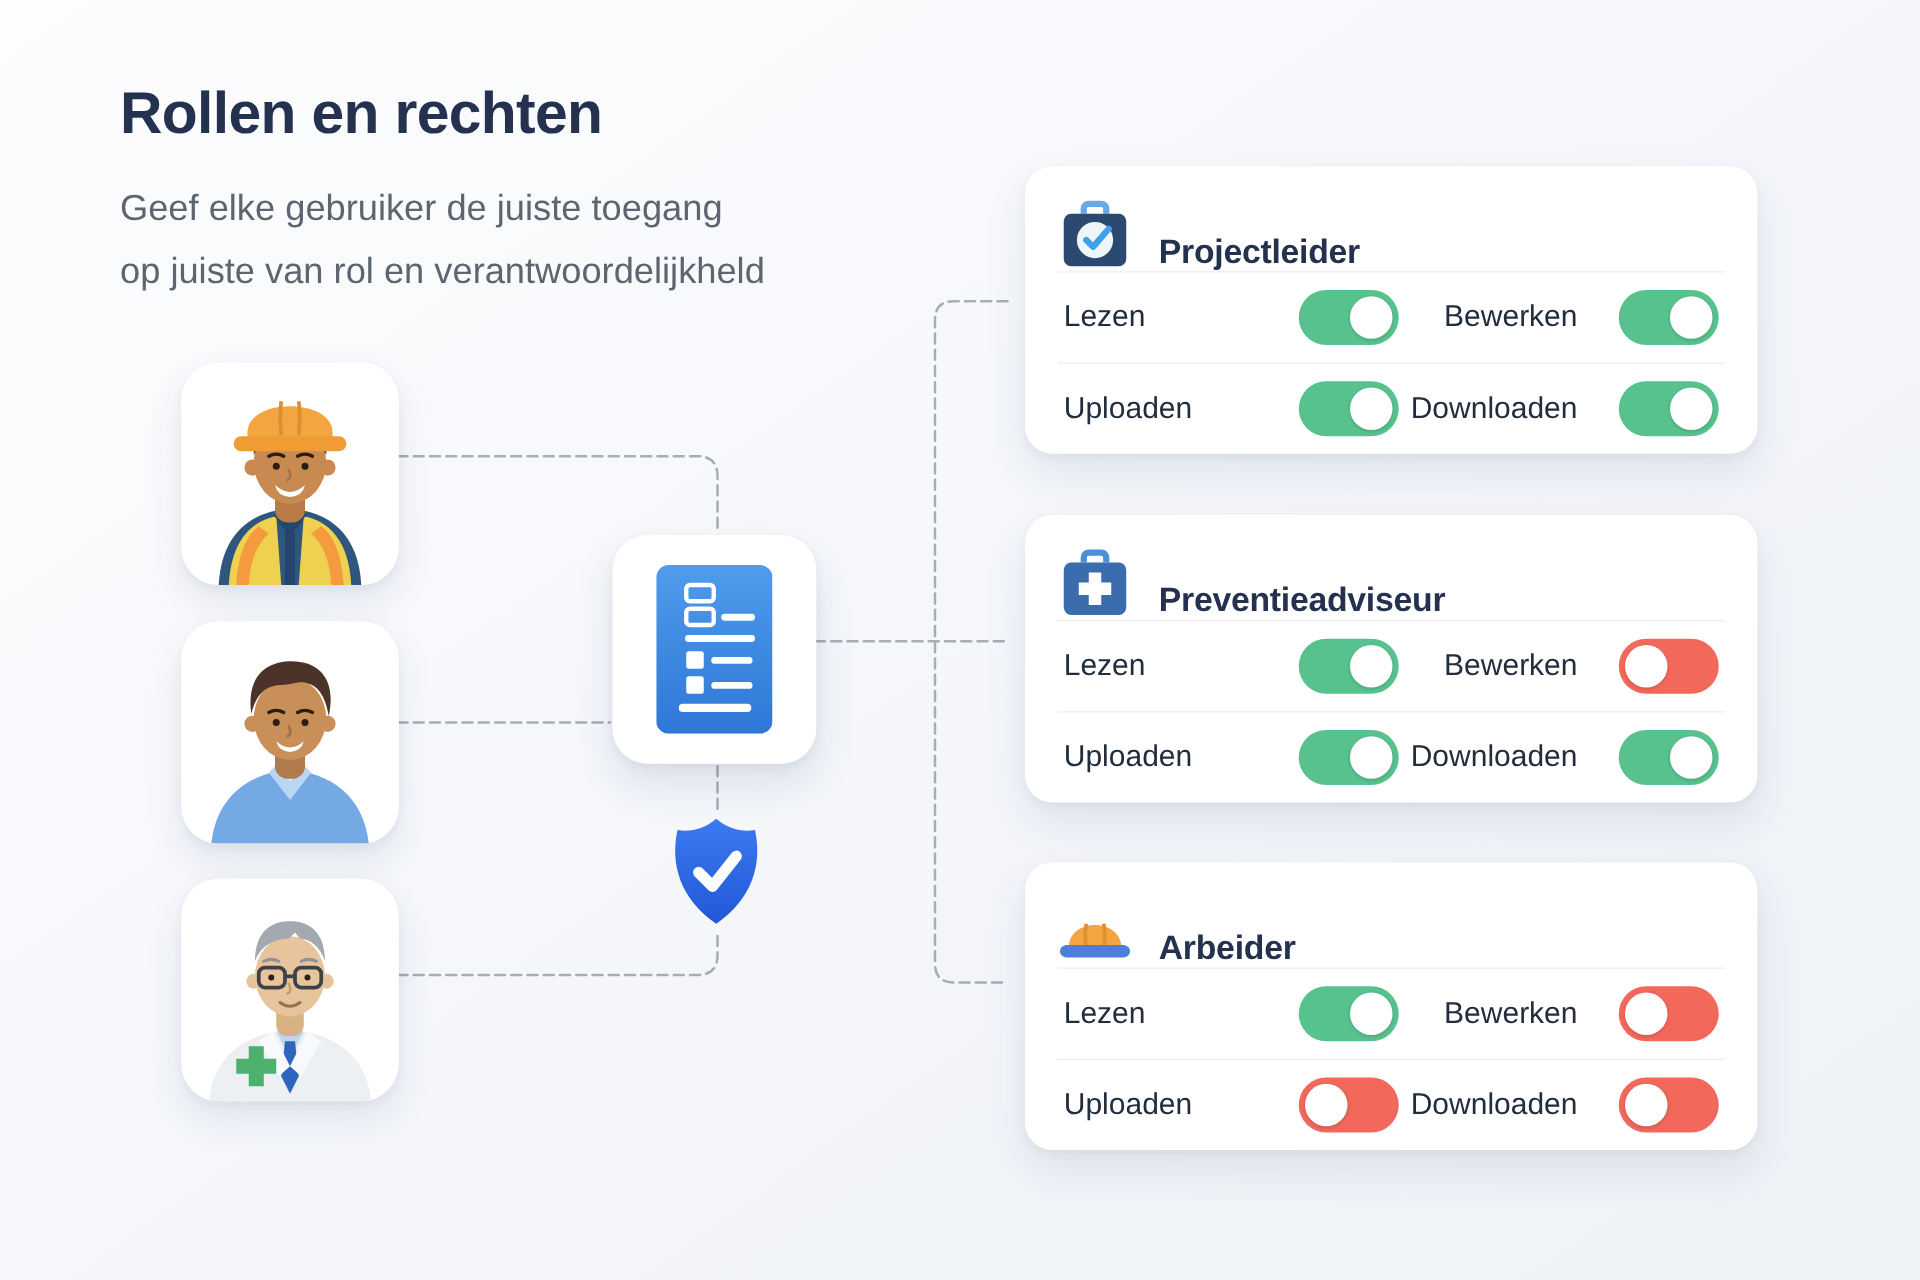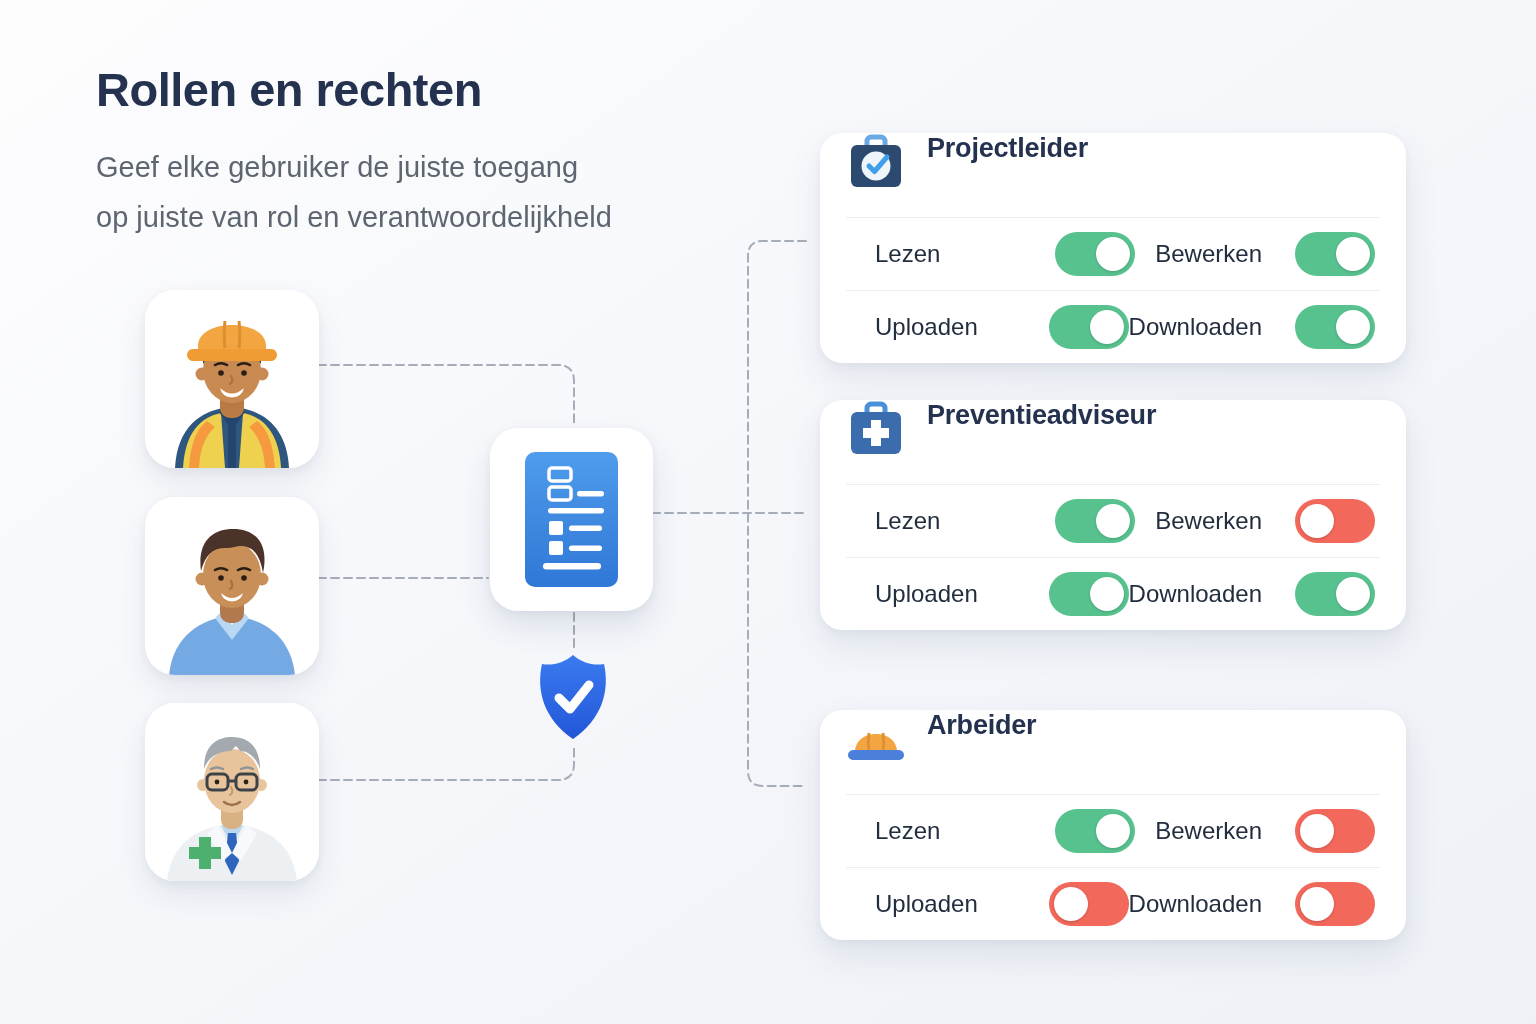--- a/index.html
+++ b/index.html
@@ -41,26 +41,26 @@
   }
   .doc-card svg{display:block;}
   .shield{position:absolute;left:532px;top:651px;z-index:1;}
 
   
   .role-card{
     position:absolute;left:820px;width:586px;height:230px;z-index:1;
     background:#fff;border-radius:22px;
     box-shadow:0 16px 34px rgba(45,65,105,.10),0 3px 8px rgba(45,65,105,.05);
   }
-  .role-header{display:flex;align-items:flex-start;height:84px;padding:0 27px;}
+  .role-header{display:flex;align-items:flex-end;height:84px;padding:0 27px;}
   .role-header .role-icon{width:58px;height:58px;flex:0 0 58px;display:flex;align-items:center;justify-content:center;}
   .role-header .role-icon svg{display:block;}
   .role-title{margin-left:22px;font-size:27px;font-weight:700;color:var(--title-navy);letter-spacing:-.2px;}
   .divider{height:1px;background:#eceef2;margin:0 26px;}
-  .perm-row{display:flex;align-items:center;height:72px;padding:0 31px;margin-left:24px;}
+  .perm-row{display:flex;align-items:center;height:72px;padding:0 31px;}
   .perm-cell{display:flex;align-items:center;justify-content:space-between;width:268px;}
   .perm-cell.right{width:248px;margin-left:auto;justify-content:flex-end;gap:33px;}
   .perm-label{font-size:24px;font-weight:500;color:#222d3e;}
 
   
   .toggle{position:relative;display:inline-block;width:80px;height:44px;border-radius:22px;flex:0 0 80px;cursor:pointer;}
   .toggle .knob{
     position:absolute;top:5px;width:34px;height:34px;border-radius:50%;background:#fff;
     box-shadow:0 1px 3px rgba(0,0,0,.18);
   }
@@ -234,21 +234,21 @@
       </div>
       <div class="perm-cell right">
         <span class="perm-label">Downloaden</span>
         <span class="toggle on">
             <span class="knob"></span>
           </span>
       </div>
     </div>
   </section>
 
-  <section class="role-card" style="top:400px">
+  <section class="role-card" style="top:412px">
     <div class="role-header">
       <span class="role-icon">
         <svg width="58" height="58" viewBox="0 0 58 58">
           <path d="M20 12 V8 C20 5.8 21.8 4 24 4 H34 C36.2 4 38 5.8 38 8 V12" fill="none" stroke="#4a90d9" stroke-width="5"></path>
           <rect x="4" y="12" width="50" height="42" rx="6" fill="#3a6cae"></rect>
           <path d="M24 20 h10 v8 h8 v10 h-8 v8 h-10 v-8 h-8 v-10 h8 Z" fill="#ffffff"></path>
         </svg>
       </span>
       <h2 class="role-title">Preventieadviseur</h2>
     </div>
@@ -277,21 +277,21 @@
       </div>
       <div class="perm-cell right">
         <span class="perm-label">Downloaden</span>
         <span class="toggle on">
             <span class="knob"></span>
           </span>
       </div>
     </div>
   </section>
 
-  <section class="role-card" style="top:710px">
+  <section class="role-card" style="top:690px">
     <div class="role-header">
       <span class="role-icon">
         <svg width="58" height="58" viewBox="0 0 58 58">
           <path d="M8 42 C8 18 50 18 50 42 Z" fill="#f2a540"></path>
           <path d="M22 23 C21 29 21 36 22 42" stroke="#e09030" stroke-width="3" fill="none"></path>
           <path d="M36 23 C37 29 37 36 36 42" stroke="#e09030" stroke-width="3" fill="none"></path>
           <path d="M7 40 H51 C54.3 40 57 42 57 45 C57 48 54.3 50 51 50 H7 C3.7 50 1 48 1 45 C1 42 3.7 40 7 40 Z" fill="#4c7fd9"></path>
         </svg>
       </span>
       <h2 class="role-title">Arbeider</h2>

